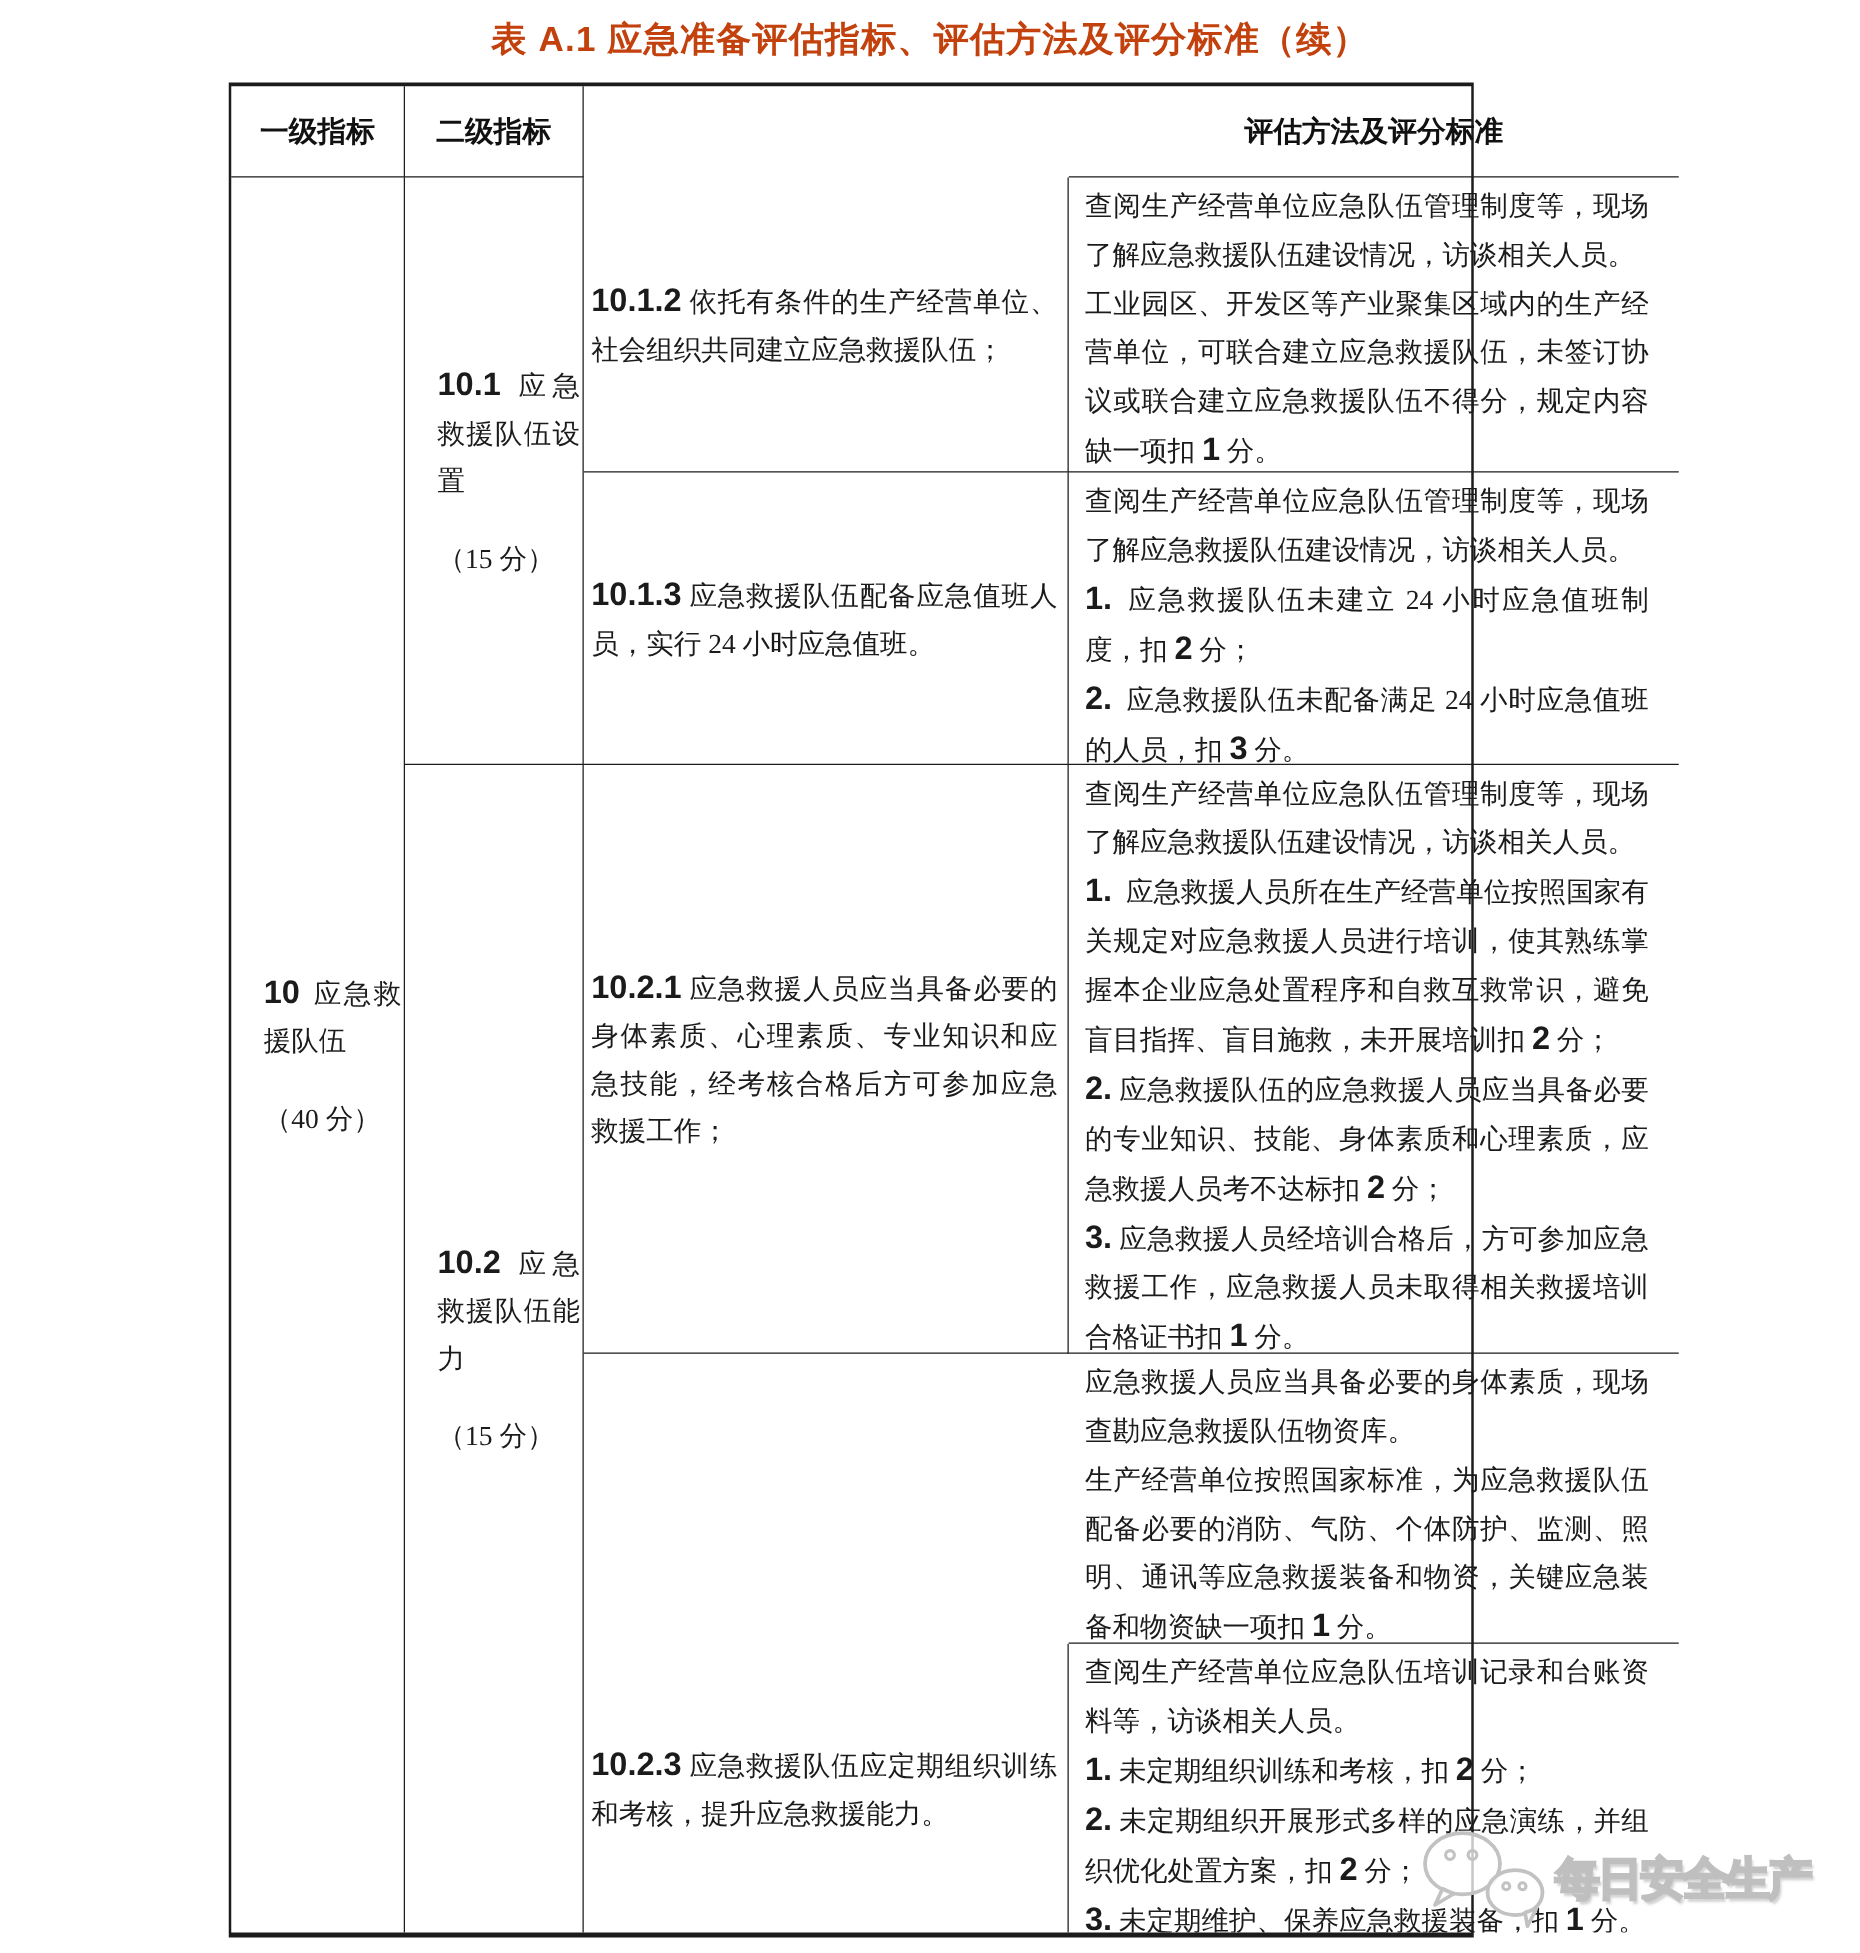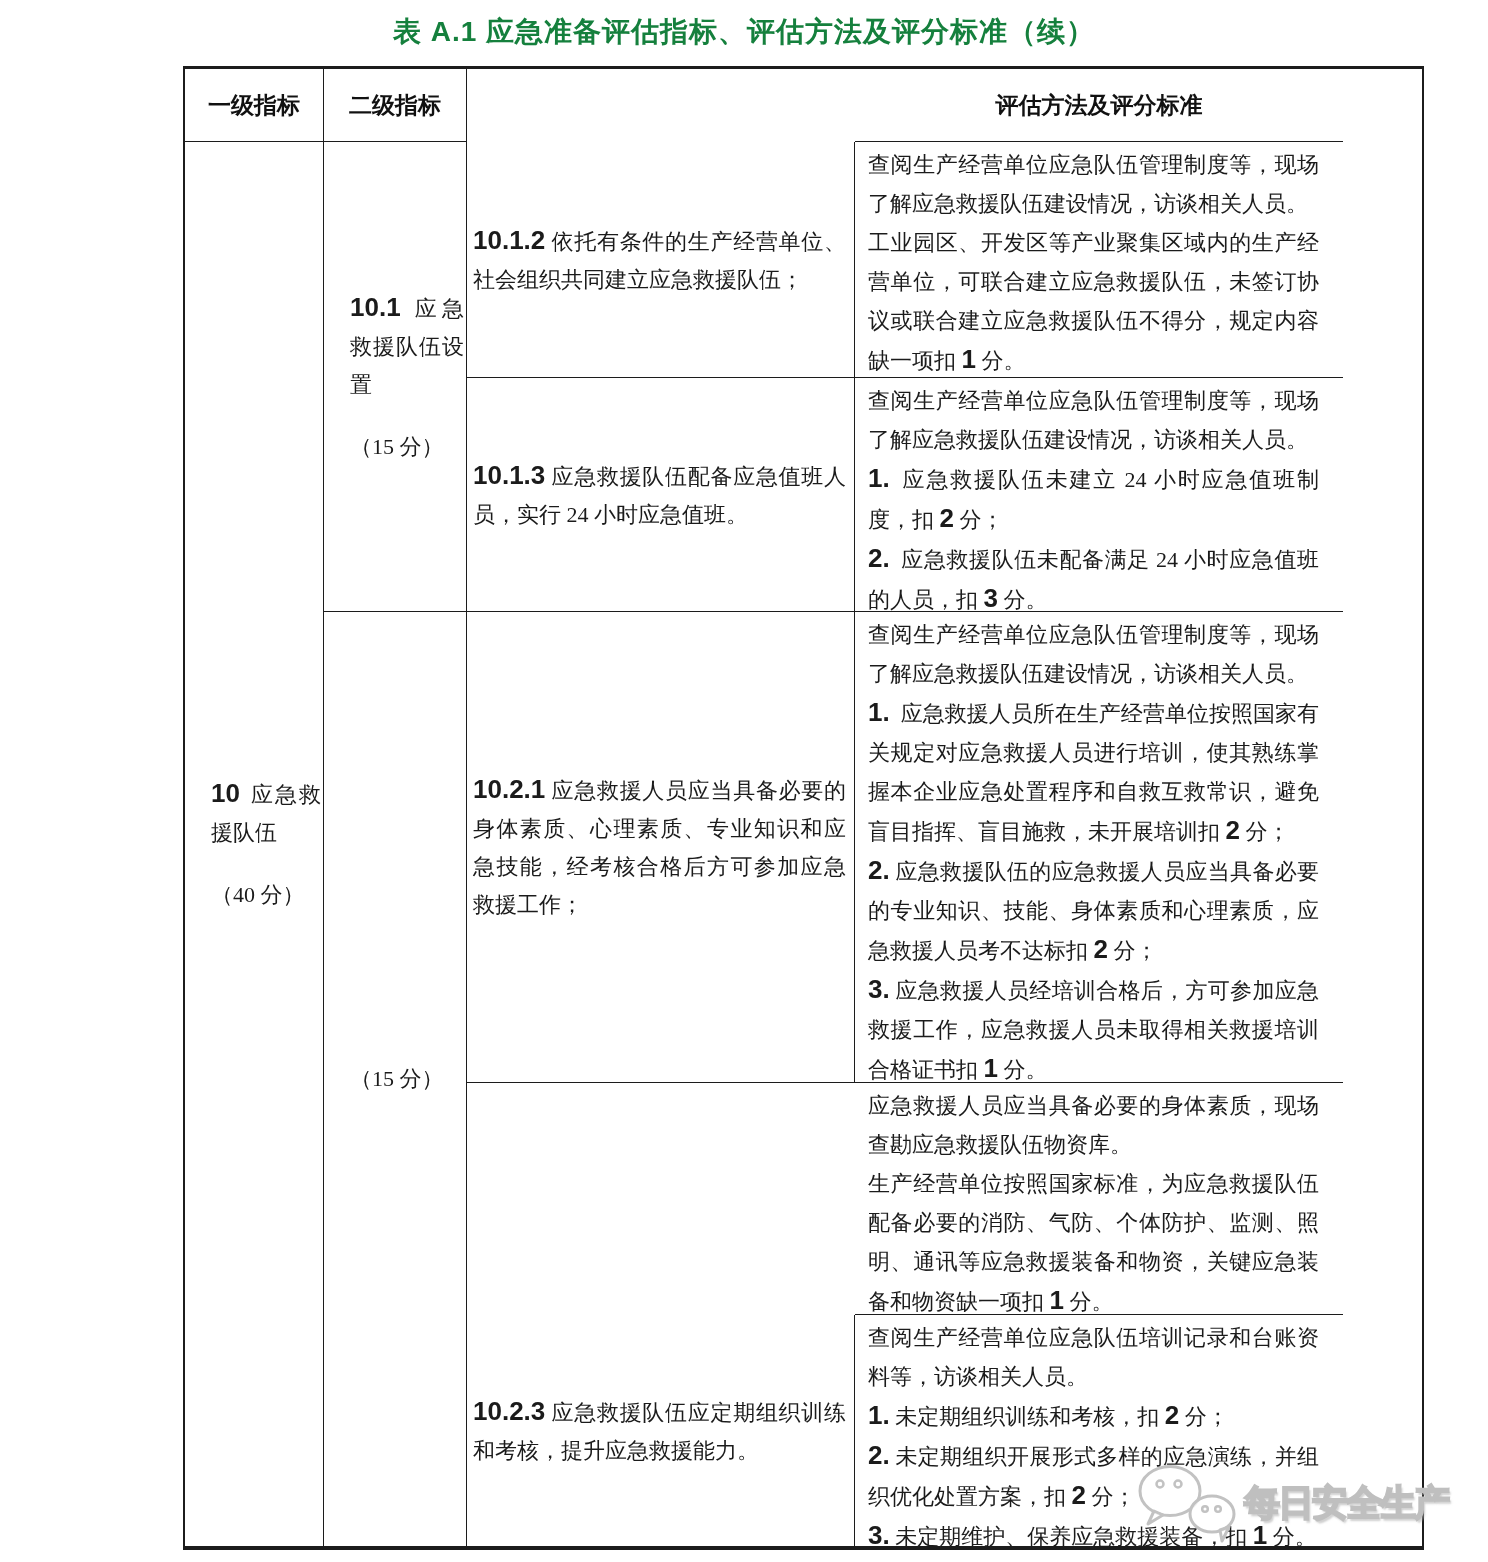--- a/index.html
+++ b/index.html
@@ -3,24 +3,24 @@
 <meta charset="utf-8">
 <style>
   html,body{margin:0;padding:0;}
   body{
     width:1488px;height:1562px;position:relative;background:#ffffff;
     font-family:"Liberation Serif",serif;color:#1b1b1b;overflow:hidden;
   }
   .page-title{
     position:absolute;left:0;top:13px;width:1488px;text-align:center;
     font-family:"Liberation Sans",sans-serif;font-weight:700;font-size:28px;
-    color:#15803d;letter-spacing:1px;
+    color:#c2410c;letter-spacing:1px;
   }
   .tbl{
-    position:absolute;left:183px;top:66px;width:1241px;height:1484px;
+    position:absolute;left:183px;top:66px;width:996px;height:1484px;
     box-sizing:border-box;
     border:2px solid #1c1c1c;border-top-width:3px;border-bottom-width:4px;
     display:grid;
     grid-template-columns:139px 143px 388px 488px;
     grid-template-rows:73px 236px 234px 471px 232px 231px;
     background:#fff;
   }
   .cell{box-sizing:border-box;overflow:hidden;}
   .br{border-right:1.5px solid #1c1c1c;}
   .bb{border-bottom:1.5px solid #1c1c1c;}
@@ -69,20 +69,21 @@
   <div class="cell br mid lv" style="grid-area:2/1/7/2">
     <p><span class="num">10</span><span>应急救援队伍</span></p>
     <p class="score">（40 分）</p>
   </div>
 
   <div class="cell br bb mid lv" style="grid-area:2/2/4/3">
     <p><span class="num">10.1</span><span>应急救援队伍设置</span></p>
     <p class="score">（15 分）</p>
   </div>
   <div class="cell br mid lv" style="grid-area:4/2/7/3">
+    <p><span class="num">10.2</span><span>应急救援队伍能力</span></p>
     <p class="score">（15 分）</p>
   </div>
 
   <div class="cell br bb mid ind" style="grid-area:2/3/3/4">
     <p><b class="num">10.1.2</b> 依托有条件的生产经营单位、社会组织共同建立应急救援队伍；</p>
   </div>
   <div class="cell br bb mid ind" style="grid-area:3/3/4/4">
     <p><b class="num">10.1.3</b> 应急救援队伍配备应急值班人员，实行 24 小时应急值班。</p>
   </div>
   <div class="cell br bb mid ind" style="grid-area:4/3/5/4">

